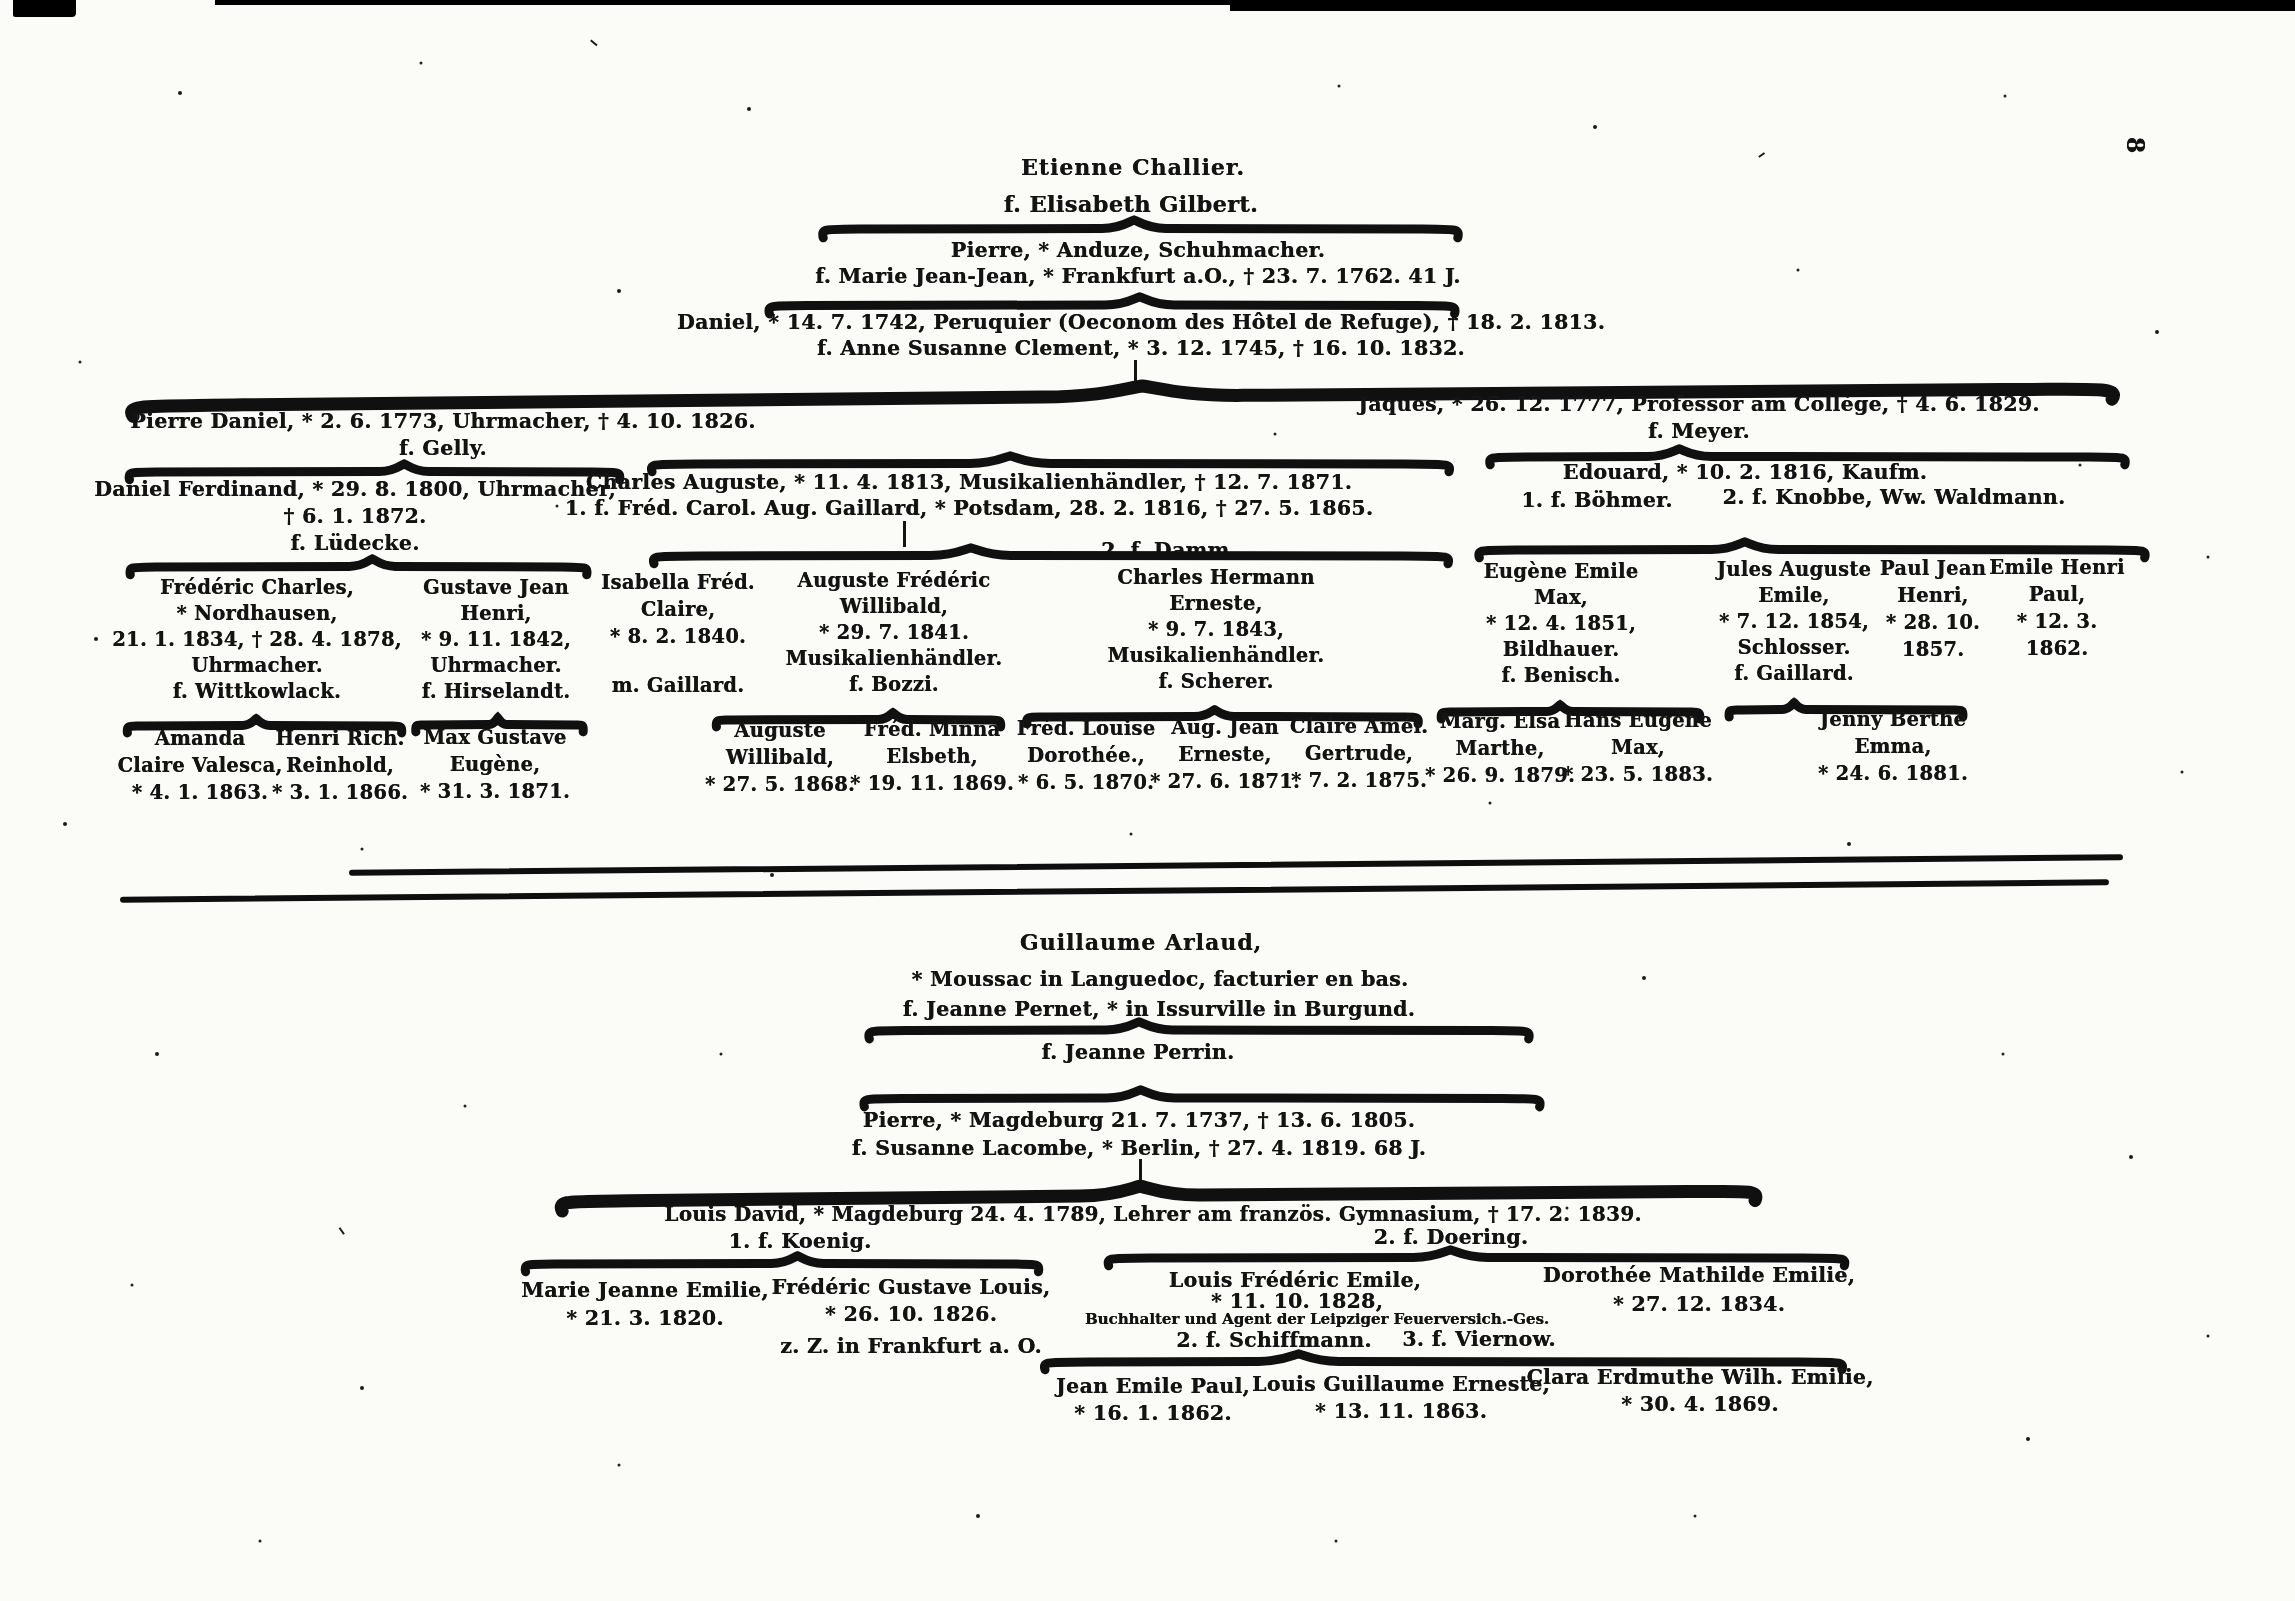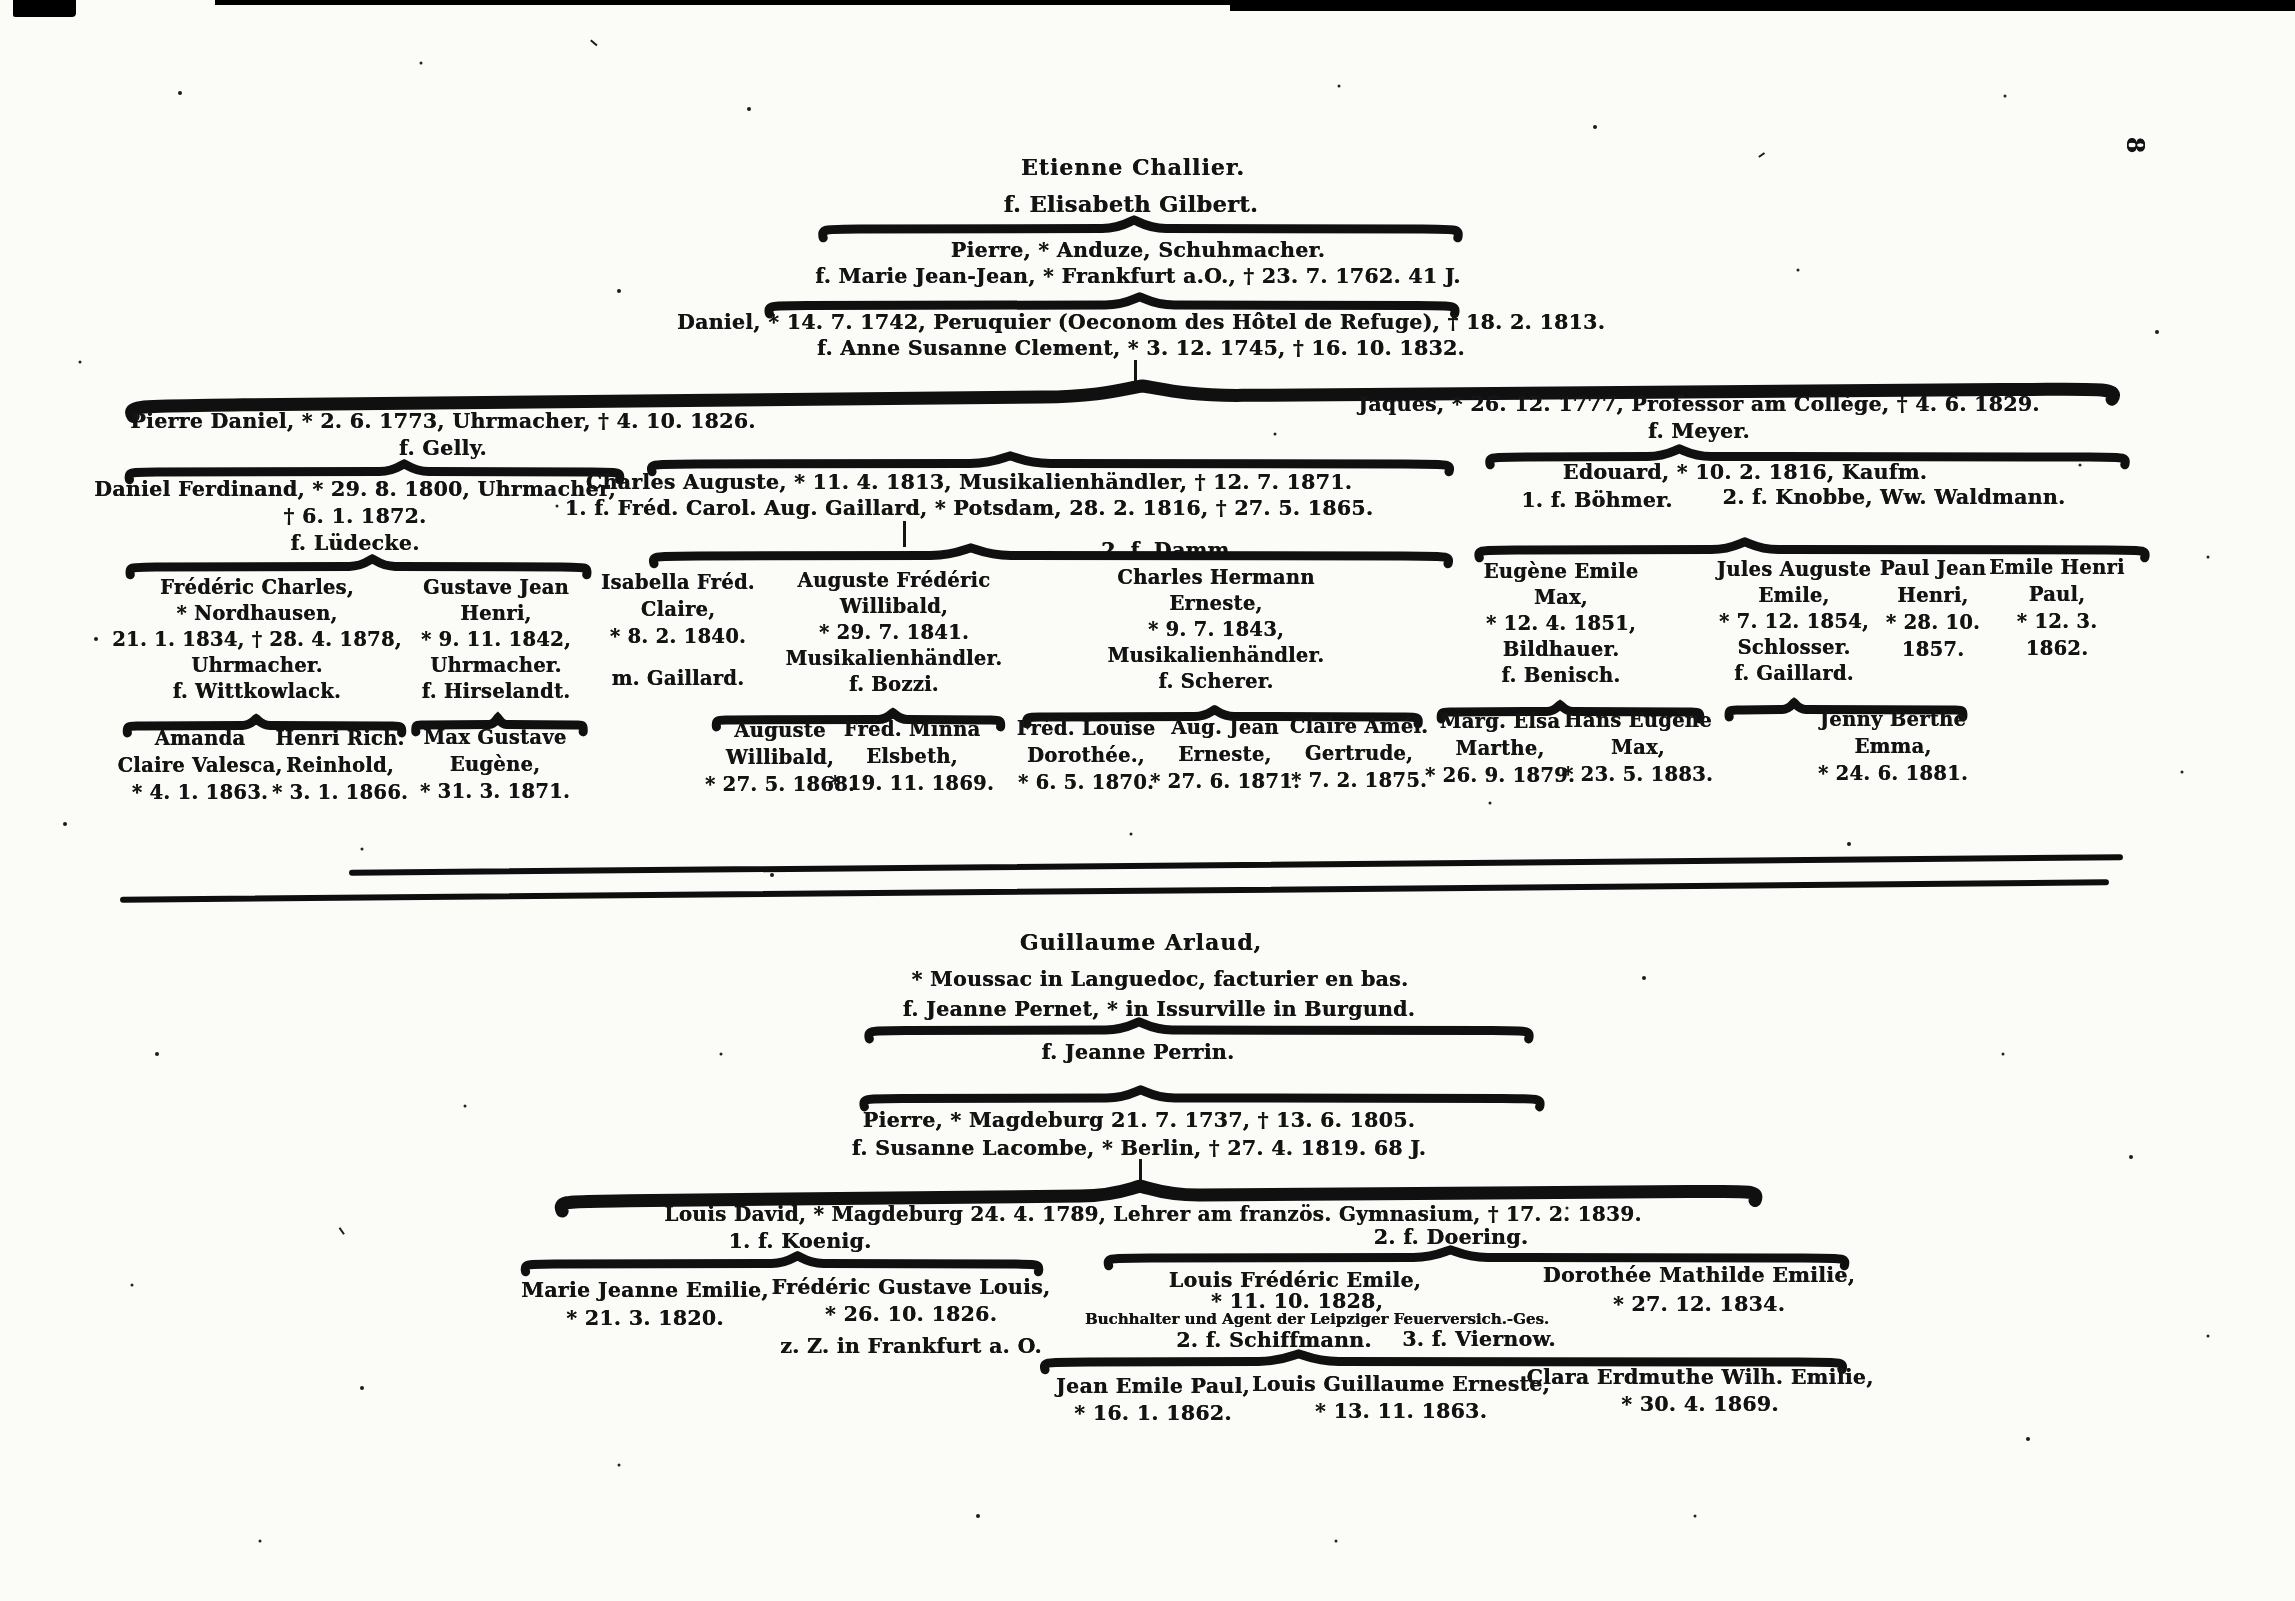--- a/index.html
+++ b/index.html
@@ -12,21 +12,21 @@
   .title { font-size:22px; letter-spacing:1px; }
   .sub { font-size:22.6px; }
   .small { font-size:15px; letter-spacing:0; }
   .tline { white-space:nowrap; }
   svg.brace { position:absolute; overflow:visible; }
   .vtick { position:absolute; width:2.6px; background:#141414; }
   .rule { position:absolute; height:5.6px; background:#0e0e0e; border-radius:3.1px; }
   .tilt { transform:rotate(-0.5deg); }
   
   .b-charles-auguste .tline:nth-child(3){ transform:translateX(200px);margin-top:16px; }
-  .b-isabella .tline:nth-child(4){ margin-top:15px; }
+  .b-isabella .tline:nth-child(4){ margin-top:22px; }
   .b-fredgustave .tline:nth-child(3){ margin-top:5.1px; }
   
   .band1 { position:absolute; left:215px; top:0; width:1020px; height:5.1px; background:#000; }
   .band2 { position:absolute; left:1230px; top:0; width:1065px; height:11.3px; background:#000; }
   .blob  { position:absolute; left:13px; top:0; width:63px; height:17.4px; background:#000; border-radius:0 0 4.1px 2.1px; }
   .pagenum { position:absolute; left:2127px; top:131px; font-weight:700; font-size:23.6px;
              transform:rotate(90deg); text-shadow:0.3px 0.3px 0 #222; }
   .specks { position:absolute; left:0; top:0; width:2.1px; height:2.1px; border-radius:50%; background:transparent;
     box-shadow: 179px 92px 0 1px #1b1b1b, 420px 62px 0 0.5px #222, 748px 108px 0 1px #1b1b1b,
       1338px 85px 0 0.5px #222, 1594px 126px 0 1px #1b1b1b, 2004px 95px 0 0.5px #222,
@@ -223,21 +223,21 @@
     <div class="cb col" style="left:495px;top:724px;line-height:27px">
         <div class="tline">Max Gustave</div>
         <div class="tline">Eugène,</div>
         <div class="tline">* 31. 3. 1871.</div>
       </div>
     <div class="cb col" style="left:780px;top:717px;line-height:27px">
         <div class="tline">Auguste</div>
         <div class="tline">Willibald,</div>
         <div class="tline">* 27. 5. 1868.</div>
       </div>
-    <div class="cb col" style="left:912px;top:716px;line-height:27px">
+    <div class="cb col" style="left:932px;top:716px;line-height:27px">
         <div class="tline">Fréd. Minna</div>
         <div class="tline">Elsbeth,</div>
         <div class="tline">* 19. 11. 1869.</div>
       </div>
     <div class="cb col" style="left:1086px;top:715px;line-height:27px">
         <div class="tline">Fréd. Louise</div>
         <div class="tline">Dorothée.,</div>
         <div class="tline">* 6. 5. 1870.</div>
       </div>
     <div class="cb col" style="left:1225px;top:714px;line-height:27px">

